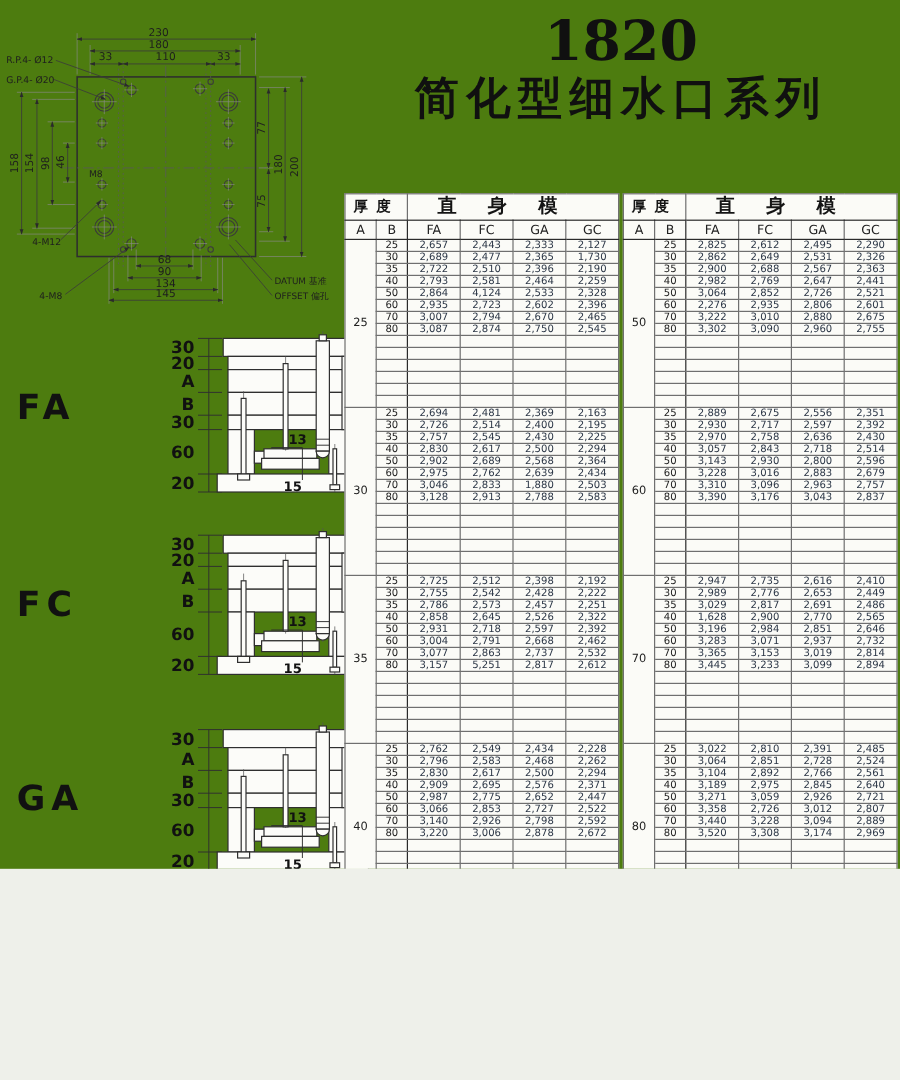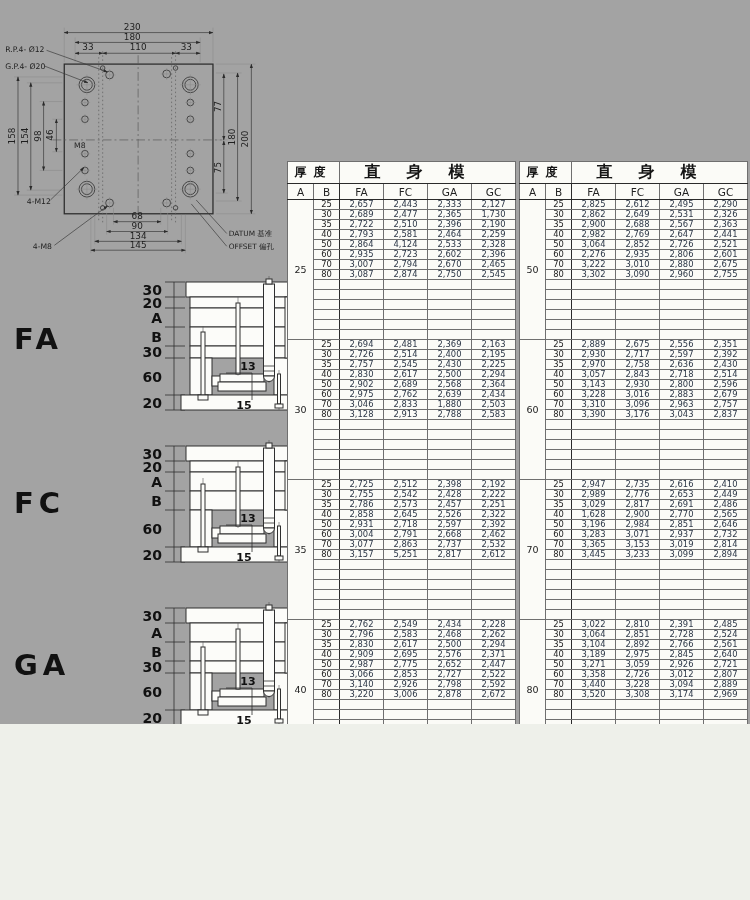--- a/index.html
+++ b/index.html
@@ -1,17 +1,17 @@
 <!DOCTYPE html>
 <html><head>
 <meta charset="utf-8">
 <style>
   html,body{margin:0;padding:0;}
   body{width:750px;height:900px;background:#eef0ea;font-family:"DejaVu Sans",sans-serif;}
-  .page{position:relative;width:750px;height:724px;background:#a3a3a3;overflow:hidden;color:#1d1d1d;}
+  .page{position:relative;width:750px;height:724px;background:#4d7c0f;overflow:hidden;color:#1d1d1d;}
 
   
   .title-block{position:absolute;left:290px;top:10px;width:455px;text-align:center;}
   .model{font-family:"DejaVu Serif","Liberation Serif",serif;font-weight:bold;font-size:46px;line-height:48px;color:#101010;}
   .series{font-family:"DejaVu Serif","Liberation Serif",serif;font-weight:bold;font-size:37px;line-height:46px;letter-spacing:6px;color:#101010;white-space:nowrap;}
 
   
   .plan{position:absolute;left:2px;top:6px;width:288px;height:258px;}
   .plan svg{width:100%;height:100%;}
   .s1{stroke:#2e2e2e;stroke-width:1.3;fill:none;}
@@ -215,20 +215,22 @@
       <line class="dim" x1="52" y1="243" x2="106" y2="203" marker-end="url(#ar)"></line>
       <text class="lbl" x="30" y="247">4-M8</text>
       <line class="dim" x1="196" y1="197" x2="227" y2="231"></line>
       <text class="lbl cjk" x="229" y="234">DATUM 基准</text>
       <line class="dim" x1="191" y1="201" x2="227" y2="244"></line>
       <text class="lbl cjk" x="229" y="247">OFFSET 偏孔</text>
     </svg>
   </div>
 
   <div class="title-block">
+    <div class="model">1820</div>
+    <div class="series">简化型细水口系列</div>
   </div>
 
   <div class="mold-row" style="top:274px">
     <div class="mold-type">FA</div>
     <svg class="mold-svg" id="mold-0" viewBox="0 0 228 152">
         <line class="tk" x1="88" y1="8" x2="88" y2="136"></line>
         <line class="tk" x1="79" y1="8" x2="99" y2="8"></line>
         <line class="tk" x1="79" y1="23" x2="99" y2="23"></line>
         <line class="tk" x1="79" y1="34" x2="99" y2="34"></line>
         <line class="tk" x1="79" y1="53" x2="99" y2="53"></line>

